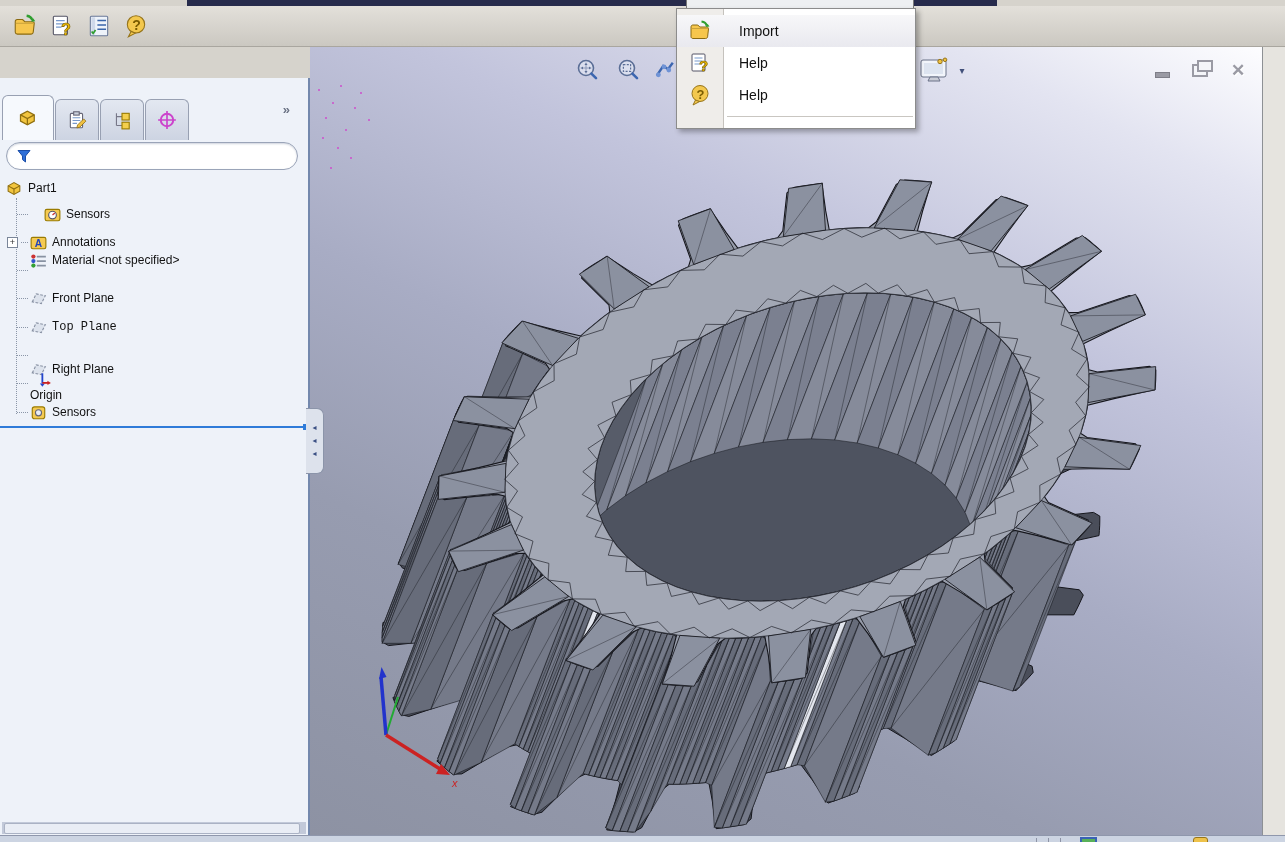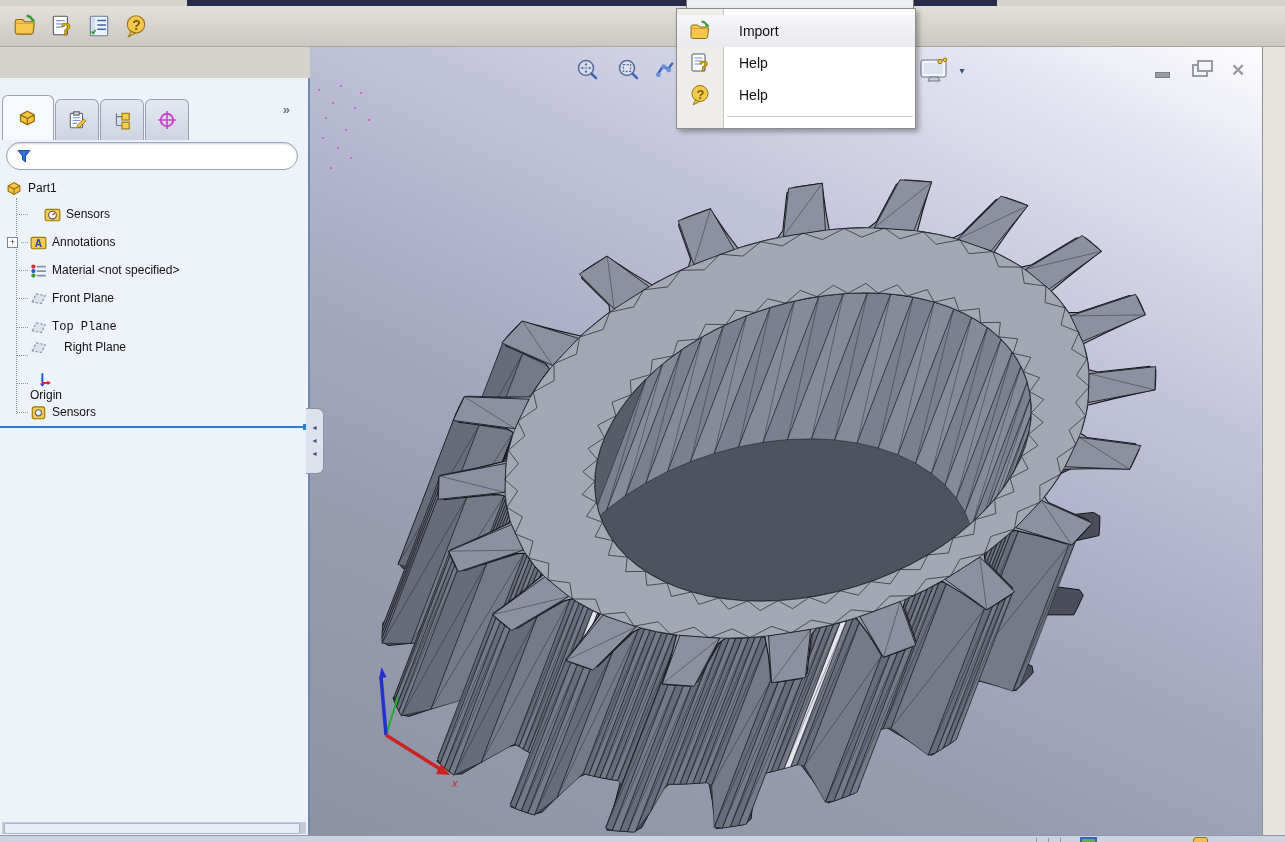--- a/index.html
+++ b/index.html
@@ -636,21 +636,21 @@
         <span class="ticon">
           <svg width="17" height="17" viewBox="0 0 15 15">
               <rect x="1" y="3" width="13" height="10" rx="1.5" fill="#f5ca52" stroke="#9a7b00"></rect>
               <text x="4.2" y="11.5" font-size="9" font-weight="bold" fill="#2244bb">A</text>
             </svg>
         </span>
         <span>Annotations</span>
       </div>
 
       <div class="hstub" style="top:94px;"></div>
-      <div class="trow" style="top:82px;left:30px;justify-content:center;">
+      <div class="trow" style="top:72px;left:30px;justify-content:center;">
         <span class="ticon">
           <svg width="17" height="17" viewBox="0 0 15 15">
               <path d="M6 4h8M6 8h8M6 12h8" stroke="#8892a2" stroke-width="1.6"></path>
               <circle cx="3" cy="4" r="1.9" fill="#cc3333"></circle>
               <circle cx="3" cy="8" r="1.9" fill="#3355cc"></circle>
               <circle cx="3" cy="12" r="1.9" fill="#33a033"></circle>
             </svg>
         </span>
         <span>Material &lt;not specified&gt;</span>
       </div>
@@ -669,21 +669,21 @@
       <div class="trow" style="top:139px;left:30px;font-family:Liberation Mono, monospace;">
         <span class="ticon">
           <svg width="17" height="17" viewBox="0 0 15 15">
               <path d="M2 10.5L5.5 3.5L13.5 5L10 12z" fill="rgba(190,200,215,.35)" stroke="#8891a3" stroke-dasharray="2.4 1.4"></path>
             </svg>
         </span>
         <span>Top Plane</span>
       </div>
 
       <div class="hstub" style="top:179px;"></div>
-      <div class="trow" style="top:159px;left:30px;gap:12px;">
+      <div class="trow" style="top:181px;left:30px;">
         <span class="ticon">
           <svg width="17" height="17" viewBox="0 0 15 15">
               <path d="M2 10.5L5.5 3.5L13.5 5L10 12z" fill="rgba(190,200,215,.35)" stroke="#8891a3" stroke-dasharray="2.4 1.4"></path>
             </svg>
         </span>
         <span>Right Plane</span>
       </div>
 
       <div class="hstub" style="top:207px;"></div>
       <div class="trow" style="top:195px;left:30px;flex-direction:column;">

